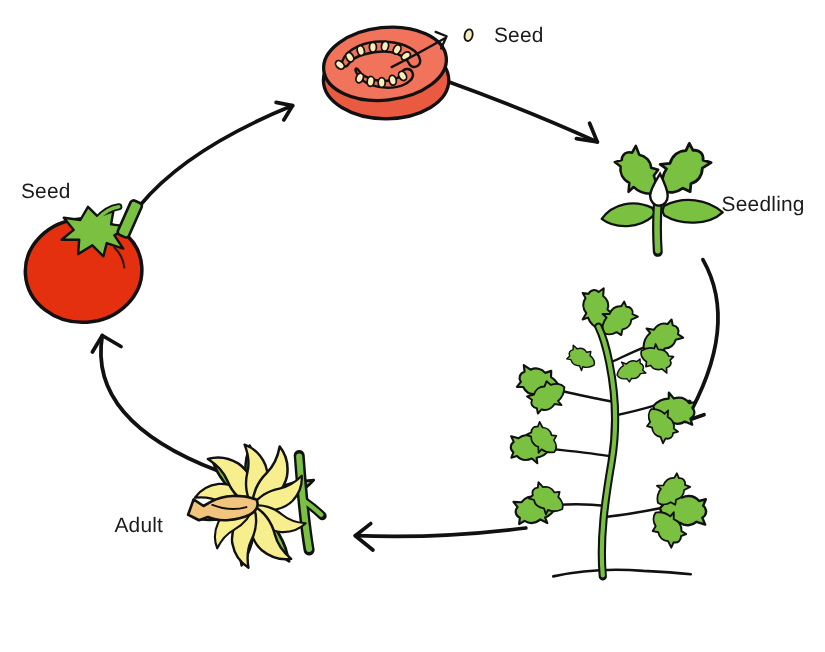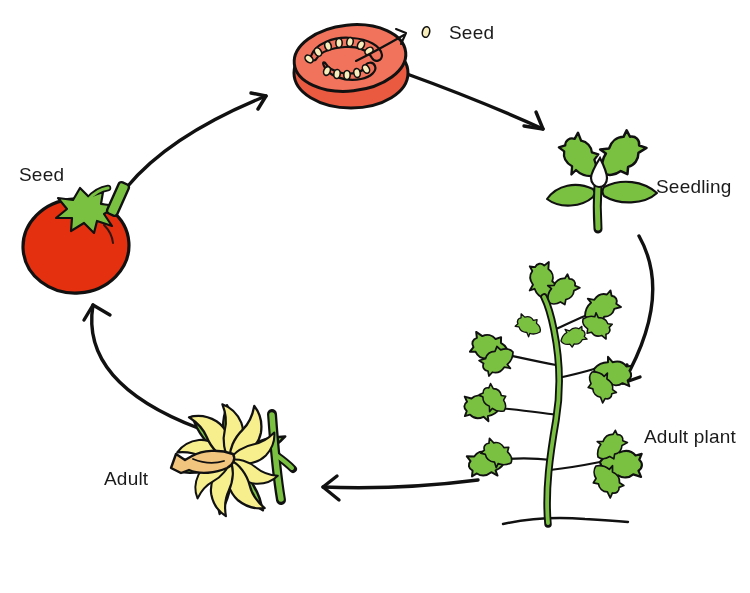--- a/index.html
+++ b/index.html
@@ -171,16 +171,15 @@
       <path class="leaf-fill" stroke-width="2.4" d="M80,188 L89,197 L103,192 L101,204 L117,206 L104,214 L112,226 L97,221 L94,233 L84,223 L71,231 L72,218 L56,218 L67,209 L58,198 L73,200 Z"></path>
       <path class="stem-green" stroke-width="3.2" d="M88,200 C94,193 101,189 108,188"></path>
       <g transform="translate(118,199) rotate(24)">
         <rect x="-5.5" y="-17" width="11" height="34" rx="3" fill="var(--leaf-green,#7ac142)" stroke="var(--outline,#111)" stroke-width="2.4"></rect>
       </g>
     </g>
   </svg>
 
   <div class="label" style="left:449px;top:22px">Seed</div>
   <div class="label" style="left:656px;top:176px">Seedling</div>
-  <div class="label" style="left:644px;top:426px">Adult plant</div>
   <div class="label" style="left:104px;top:468px">Adult</div>
   <div class="label" style="left:19px;top:164px">Seed</div>
 </div>
 
 </body></html>

